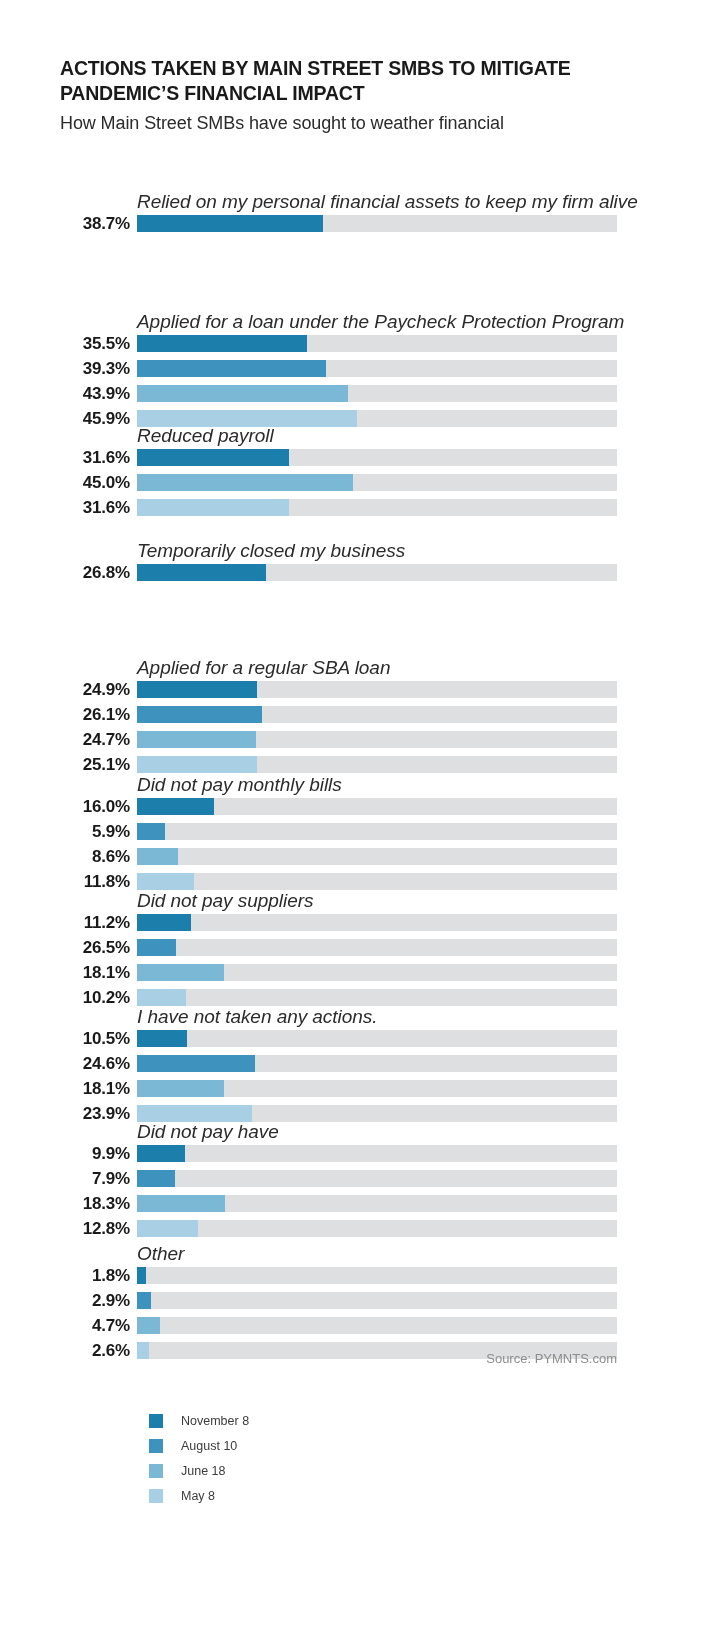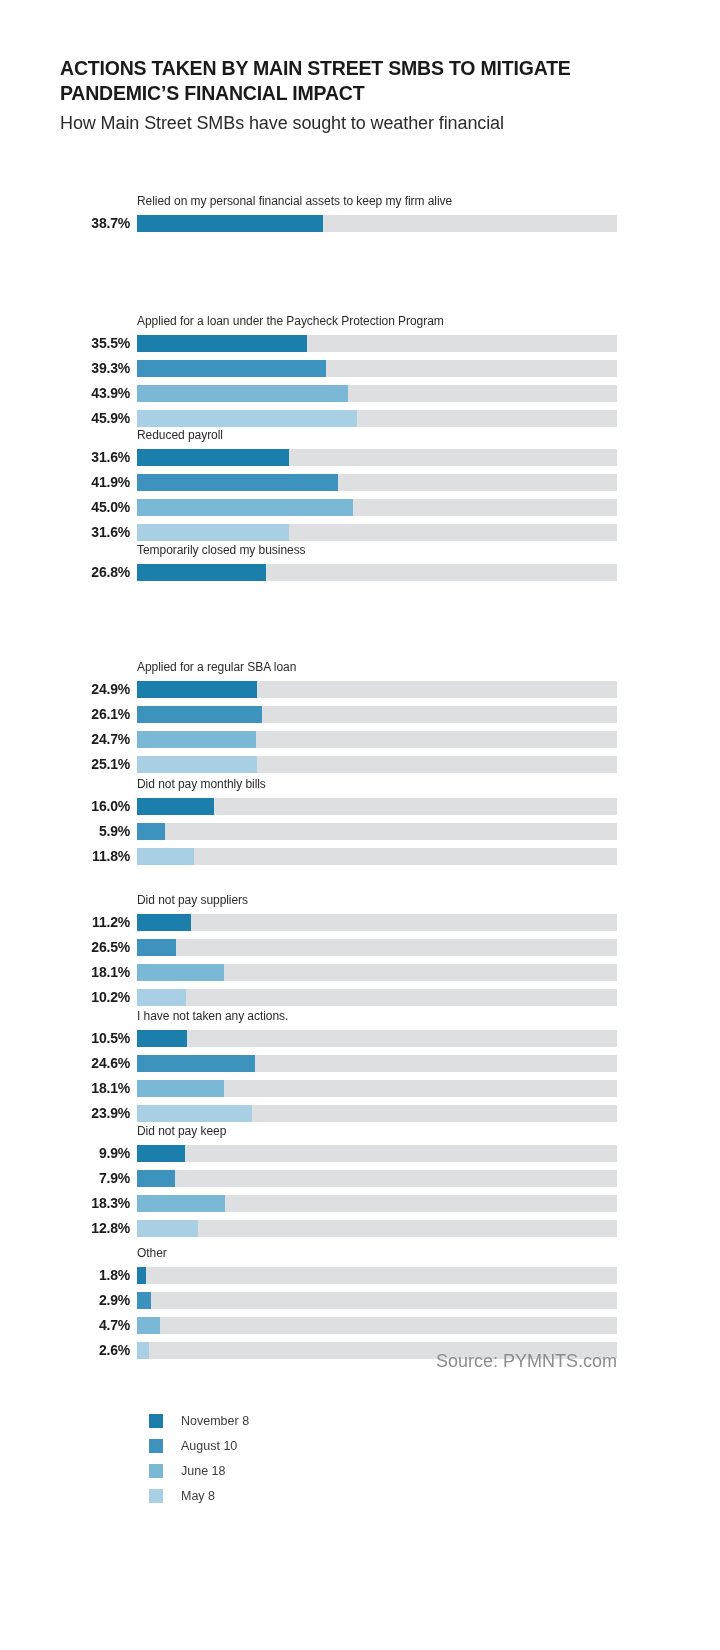--- a/index.html
+++ b/index.html
@@ -51,45 +51,46 @@
   }
   .group {
     position: absolute;
     left: 0;
     width: 720px;
   }
   .group-label {
     position: absolute;
     left: 137px;
     top: 0;
-    font-size: 12px;
+    font-size: 19px;
     line-height: 17px;
     color: #2b2b2b;
     letter-spacing: -0.05px;
     white-space: nowrap;
+    font-style: italic;
   }
   .bars {
     position: absolute;
     left: 0;
     top: 22px;
     width: 720px;
   }
   .bar-row {
     position: relative;
     height: 17px;
     margin-bottom: 8px;
   }
   .bar-row:last-child { margin-bottom: 0; }
   .bar-value {
     position: absolute;
     left: 0;
     top: 1px;
     width: 130px;
     text-align: right;
-    font-size: 14px;
+    font-size: 17px;
     font-weight: bold;
     color: #1a1a1a;
     letter-spacing: -0.2px;
     line-height: 15px;
   }
   .bar-track {
     position: absolute;
     left: 137px;
     top: 0;
     width: 480px;
@@ -101,21 +102,21 @@
     left: 0;
     top: 0;
     height: 17px;
   }
 
   
   .source {
     position: absolute;
     right: 103px;
     top: 1351px;
-    font-size: 18px;
+    font-size: 13px;
     color: #8d8d8d;
     letter-spacing: 0px;
   }
 
   
   .legend {
     position: absolute;
     left: 137px;
     top: 1408px;
   }
@@ -197,26 +198,20 @@
       <div class="group" style="top: 427px;">
         <div class="group-label">Reduced payroll</div>
         <div class="bars">
           <div class="bar-row">
             <div class="bar-value">31.6%</div>
             <div class="bar-track" style="background: rgb(222, 223, 224);">
               <div class="bar-fill" style="width: 151.68px; background: rgb(27, 126, 171);"></div>
             </div>
           </div>
           <div class="bar-row">
-            <div class="bar-value">41.9%</div>
-            <div class="bar-track" style="background: rgb(222, 223, 224);">
-              <div class="bar-fill" style="width: 201.12px; background: rgb(62, 147, 190);"></div>
-            </div>
-          </div>
-          <div class="bar-row">
             <div class="bar-value">45.0%</div>
             <div class="bar-track" style="background: rgb(222, 223, 224);">
               <div class="bar-fill" style="width: 216px; background: rgb(123, 184, 214);"></div>
             </div>
           </div>
           <div class="bar-row">
             <div class="bar-value">31.6%</div>
             <div class="bar-track" style="background: rgb(222, 223, 224);">
               <div class="bar-fill" style="width: 151.68px; background: rgb(169, 207, 228);"></div>
             </div>
@@ -272,20 +267,26 @@
               <div class="bar-fill" style="width: 76.8px; background: rgb(27, 126, 171);"></div>
             </div>
           </div>
           <div class="bar-row">
             <div class="bar-value">5.9%</div>
             <div class="bar-track" style="background: rgb(222, 223, 224);">
               <div class="bar-fill" style="width: 28.32px; background: rgb(62, 147, 190);"></div>
             </div>
           </div>
           <div class="bar-row">
+            <div class="bar-value">8.6%</div>
+            <div class="bar-track" style="background: rgb(222, 223, 224);">
+              <div class="bar-fill" style="width: 41.28px; background: rgb(123, 184, 214);"></div>
+            </div>
+          </div>
+          <div class="bar-row">
             <div class="bar-value">11.8%</div>
             <div class="bar-track" style="background: rgb(222, 223, 224);">
               <div class="bar-fill" style="width: 56.64px; background: rgb(169, 207, 228);"></div>
             </div>
           </div>
         </div>
       </div>
       <div class="group" style="top: 892px;">
         <div class="group-label">Did not pay suppliers</div>
         <div class="bars">
@@ -338,21 +339,21 @@
           </div>
           <div class="bar-row">
             <div class="bar-value">23.9%</div>
             <div class="bar-track" style="background: rgb(222, 223, 224);">
               <div class="bar-fill" style="width: 114.72px; background: rgb(169, 207, 228);"></div>
             </div>
           </div>
         </div>
       </div>
       <div class="group" style="top: 1123px;">
-        <div class="group-label">Did not pay keep</div>
+        <div class="group-label">Did not pay have</div>
         <div class="bars">
           <div class="bar-row">
             <div class="bar-value">9.9%</div>
             <div class="bar-track" style="background: rgb(222, 223, 224);">
               <div class="bar-fill" style="width: 47.52px; background: rgb(27, 126, 171);"></div>
             </div>
           </div>
           <div class="bar-row">
             <div class="bar-value">7.9%</div>
             <div class="bar-track" style="background: rgb(222, 223, 224);">

